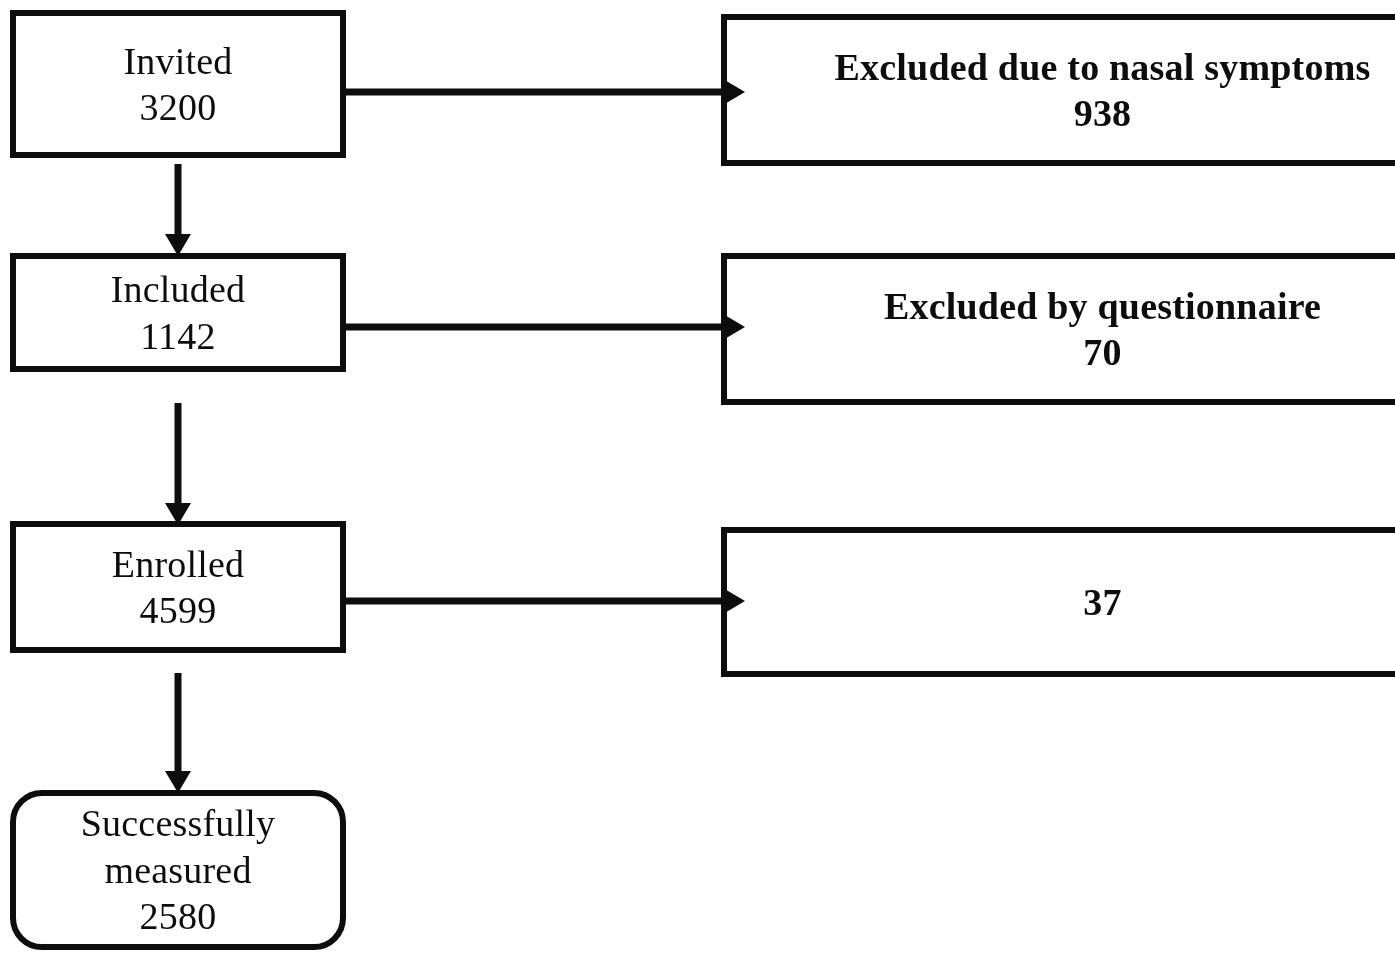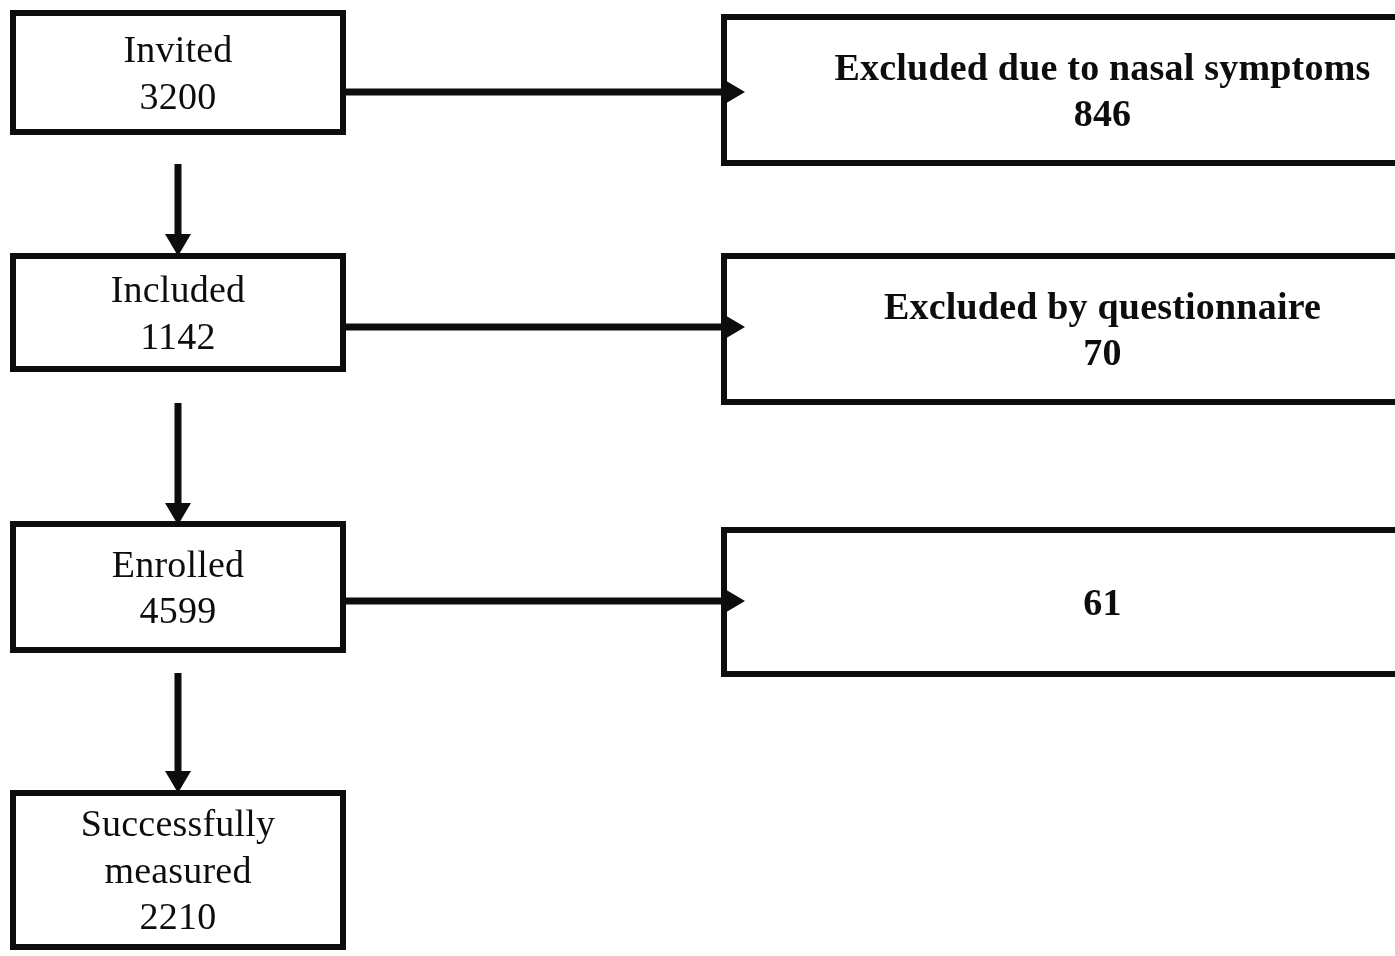--- a/index.html
+++ b/index.html
@@ -29,24 +29,24 @@
   .node-line {
     display: block;
     font-size: 38px;
     line-height: 1.22;
     letter-spacing: 0.2px;
     white-space: nowrap;
     text-align: center;
   }
   
   .left-col { left: 10px; width: 336px; }
-  #box-invited      { top: 10px;  height: 125px; }
+  #box-invited      { top: 10px;  height: 148px; }
   #box-included     { top: 253px; height: 119px; }
   #box-enrolled     { top: 521px; height: 132px; }
-  #box-measured     { top: 790px; height: 160px; }
+  #box-measured     { top: 790px; height: 160px; border-radius: 32px; }
   
   .right-col { left: 721px; width: 763px; font-weight: bold; }
   #box-excluded-nasal { top: 14px;  height: 152px; }
   #box-excluded-quest { top: 253px; height: 152px; }
   #box-failed-meas    { top: 527px; height: 150px; }
 
   
   .connector { position: absolute; }
   .h-arrow .shaft {
     position: absolute;
@@ -104,46 +104,46 @@
 
 <div id="flow-root">
 
   <div class="node-box left-col" id="box-invited">
     <span class="node-line">Invited</span>
     <span class="node-line">3200</span>
   </div>
 
   <div class="node-box right-col" id="box-excluded-nasal">
     <span class="node-line">Excluded due to nasal symptoms</span>
-    <span class="node-line">846</span>
+    <span class="node-line">938</span>
   </div>
 
   <div class="node-box left-col" id="box-included">
     <span class="node-line">Included</span>
     <span class="node-line">1142</span>
   </div>
 
   <div class="node-box right-col" id="box-excluded-quest">
     <span class="node-line">Excluded by questionnaire</span>
     <span class="node-line">70</span>
   </div>
 
   <div class="node-box left-col" id="box-enrolled">
     <span class="node-line">Enrolled</span>
     <span class="node-line">4599</span>
   </div>
 
   <div class="node-box right-col" id="box-failed-meas">
-    <span class="node-line">61</span>
+    <span class="node-line">37</span>
   </div>
 
   <div class="node-box left-col" id="box-measured">
     <span class="node-line">Successfully</span>
     <span class="node-line">measured</span>
-    <span class="node-line">2210</span>
+    <span class="node-line">2580</span>
   </div>
 
   <div class="connector h-arrow" id="conn-invited-excluded">
     <span class="shaft"></span>
     <span class="head"></span>
   </div>
 
   <div class="connector h-arrow" id="conn-included-excluded">
     <span class="shaft"></span>
     <span class="head"></span>

